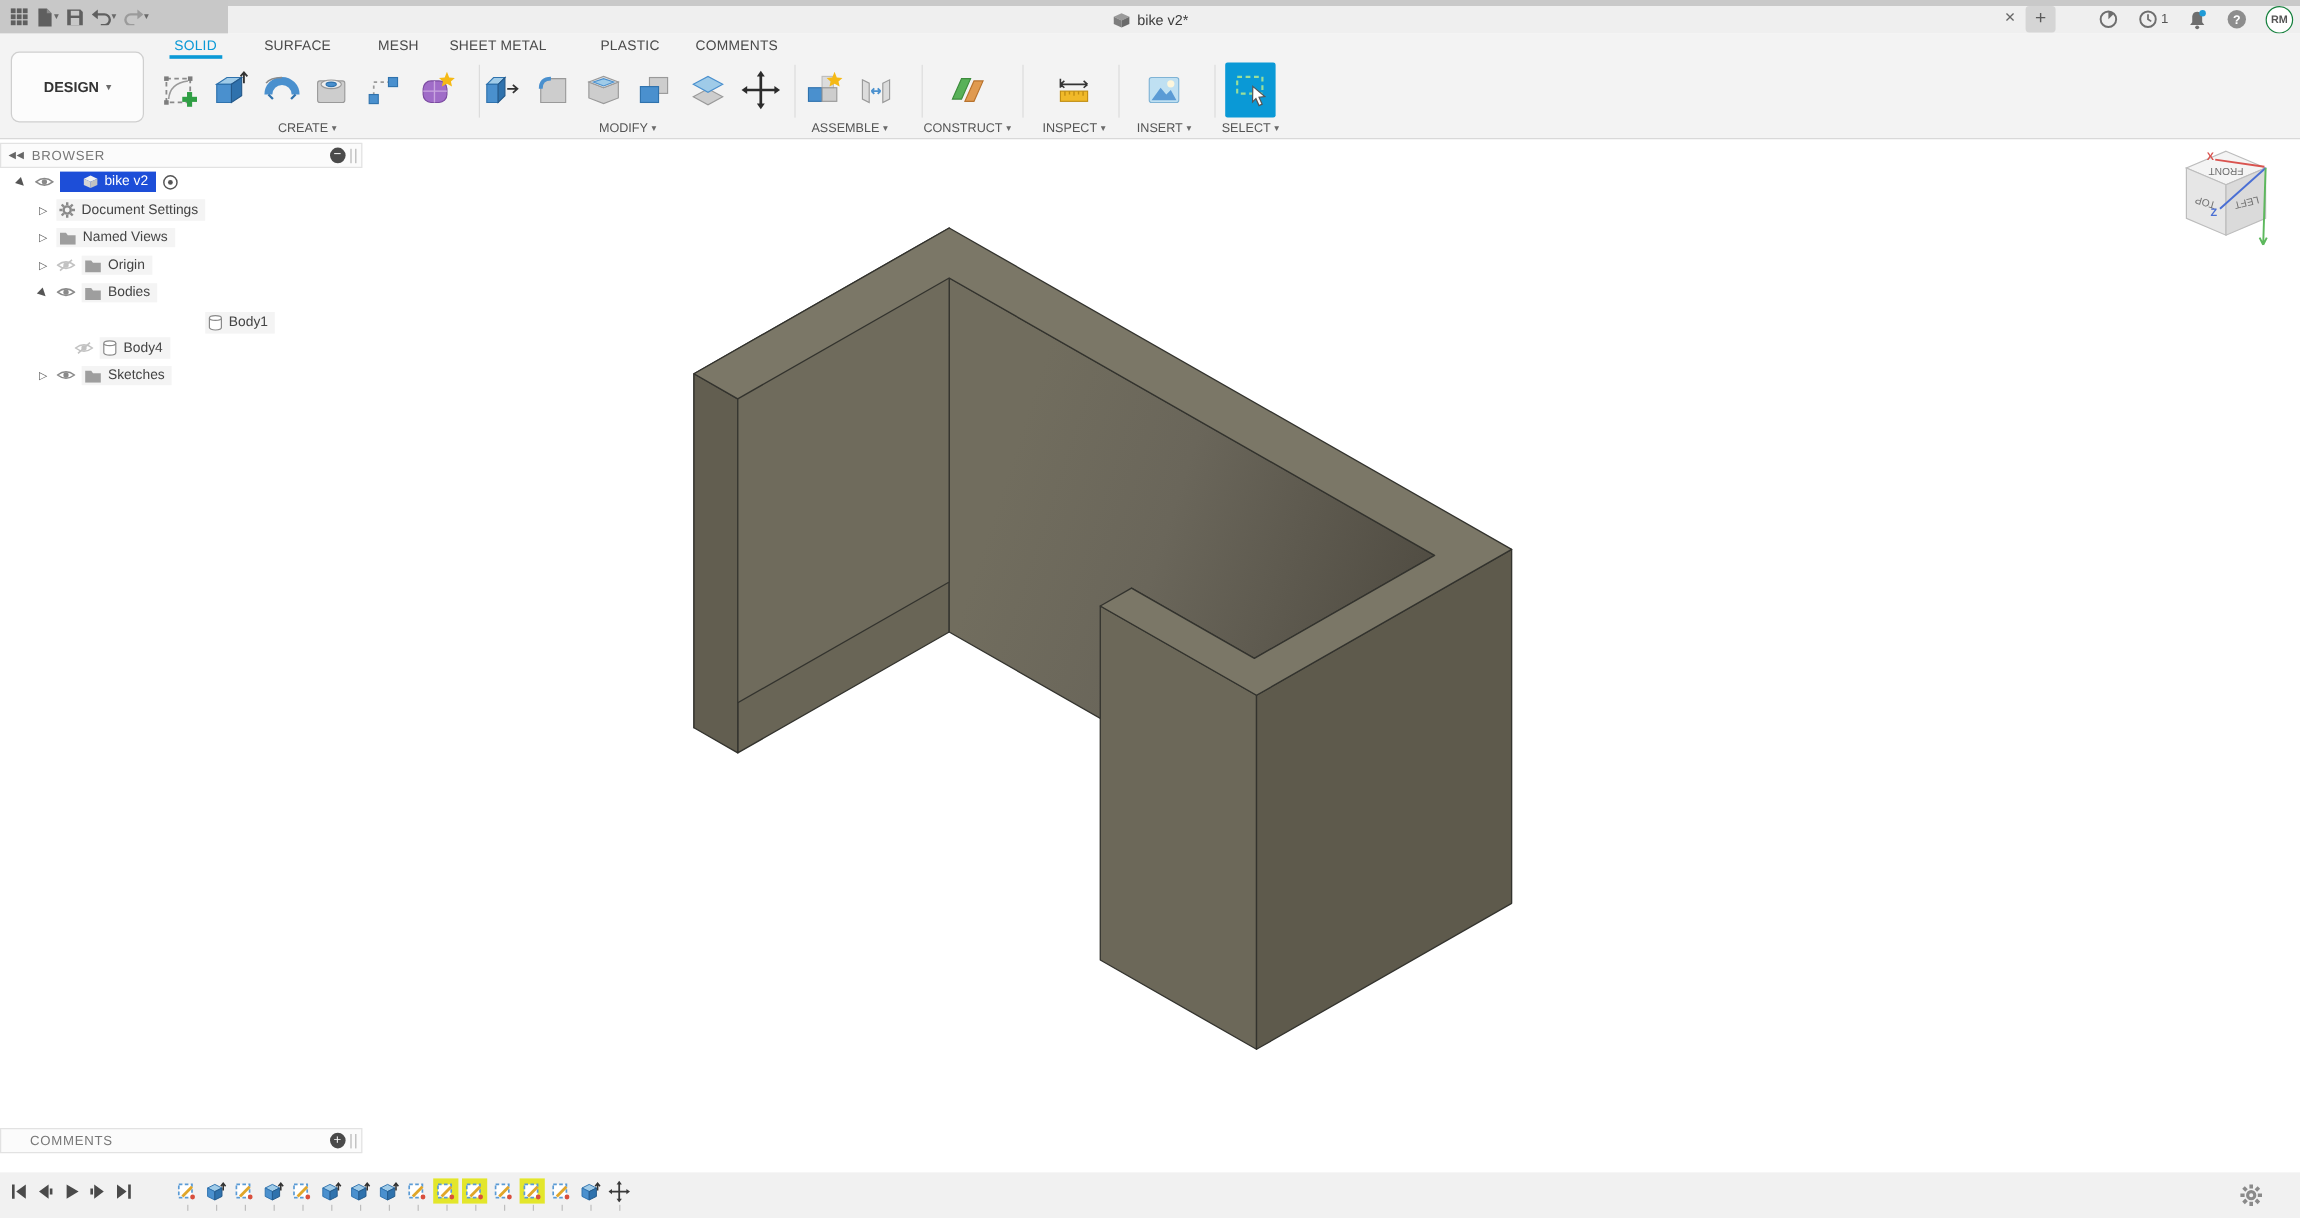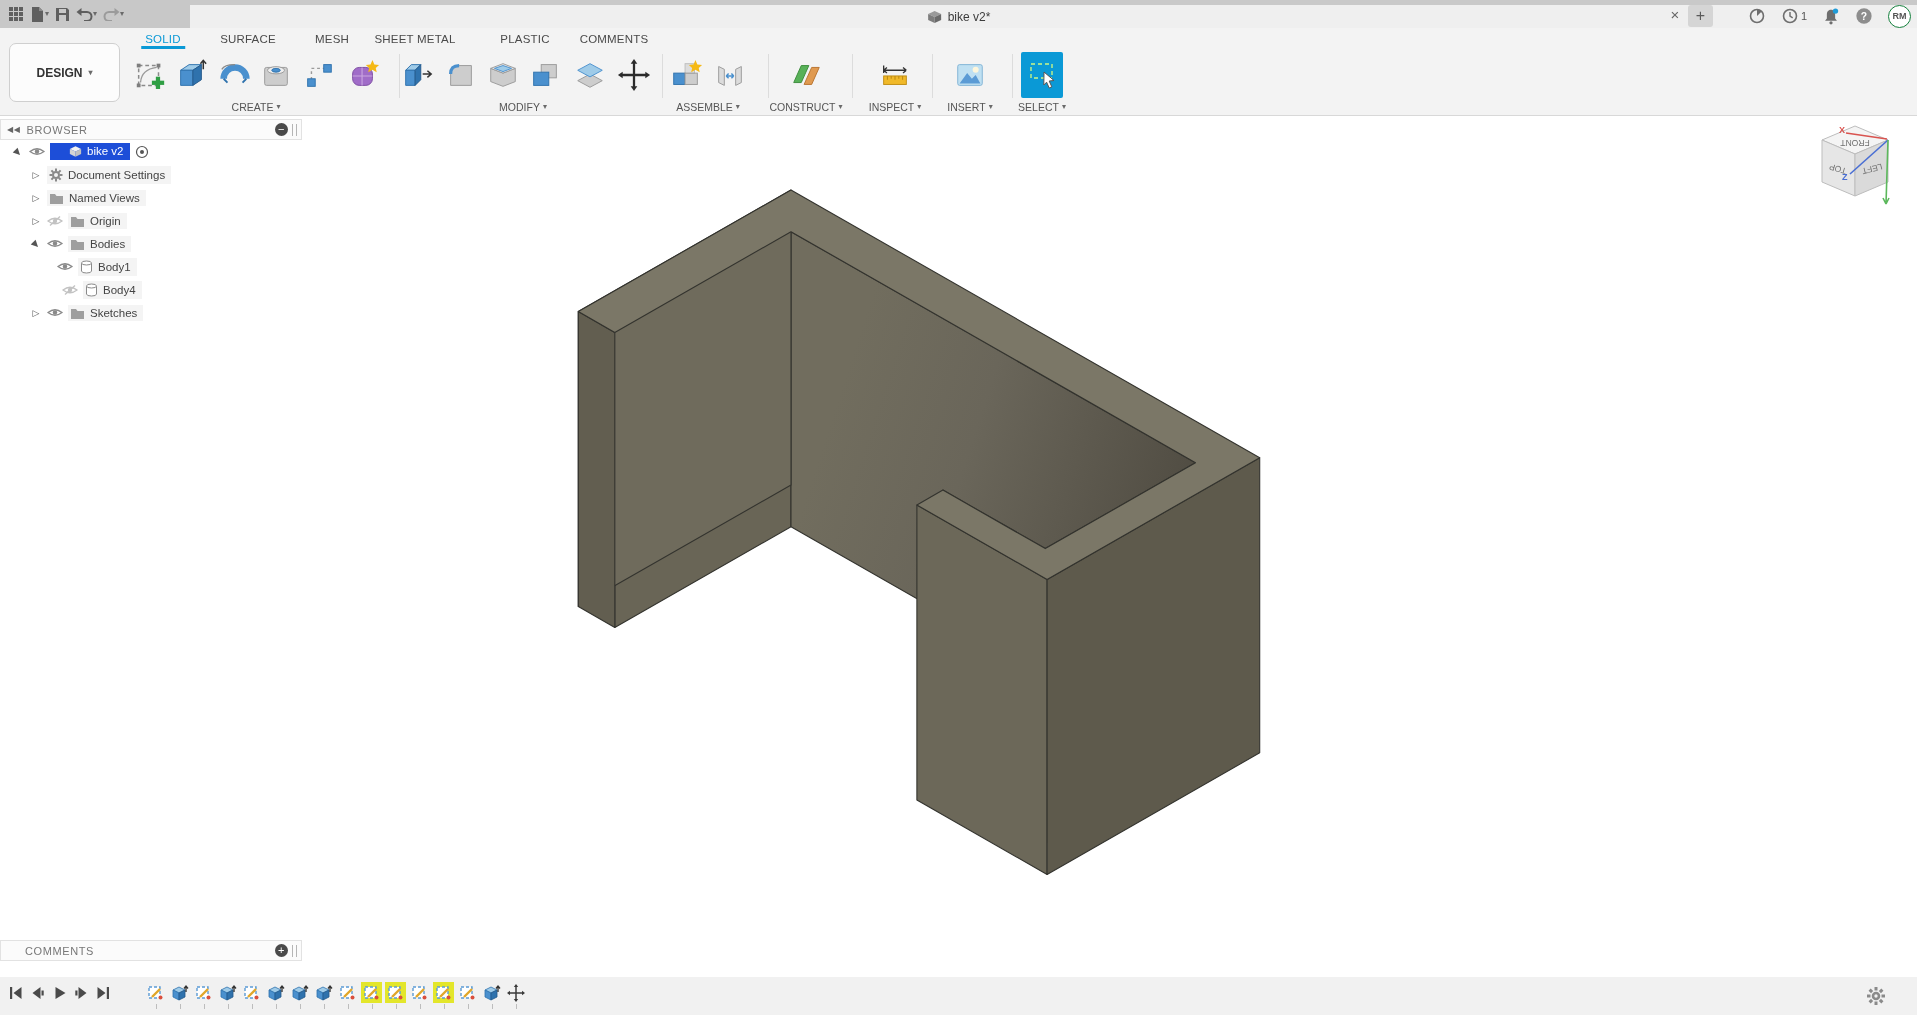--- a/index.html
+++ b/index.html
@@ -460,21 +460,21 @@
             <circle cx="8" cy="5.5" r="2.2" fill="#8a8a8a"></circle>
           </svg>
         <span class="lbl">
           <svg width="15" height="12" viewBox="0 0 15 12">
               <path d="M1,2 h5 l1.5,2 H14 v8 H1 z" fill="#9e9e9e"></path>
             </svg>
           <span>Bodies</span>
         </span>
       </div>
 
-      <div class="brow" style="padding-left:57px;">
+      <div class="brow" style="padding-left:98px;flex-direction:column;">
         <svg width="16" height="11" viewBox="0 0 16 11">
             <path d="M1,5.5 Q8,0 15,5.5 Q8,11 1,5.5 z" fill="none" stroke="#8a8a8a" stroke-width="1.3"></path>
             <circle cx="8" cy="5.5" r="2.2" fill="#8a8a8a"></circle>
           </svg>
         <span class="lbl">
           <svg width="13" height="14" viewBox="0 0 13 14">
               <path d="M1.5,3 v8 a5,2 0 0 0 10,0 v-8" fill="#fff" stroke="#8a8a8a"></path>
               <ellipse cx="6.5" cy="3" rx="5" ry="2" fill="#fff" stroke="#8a8a8a"></ellipse>
             </svg>
           <span>Body1</span>

